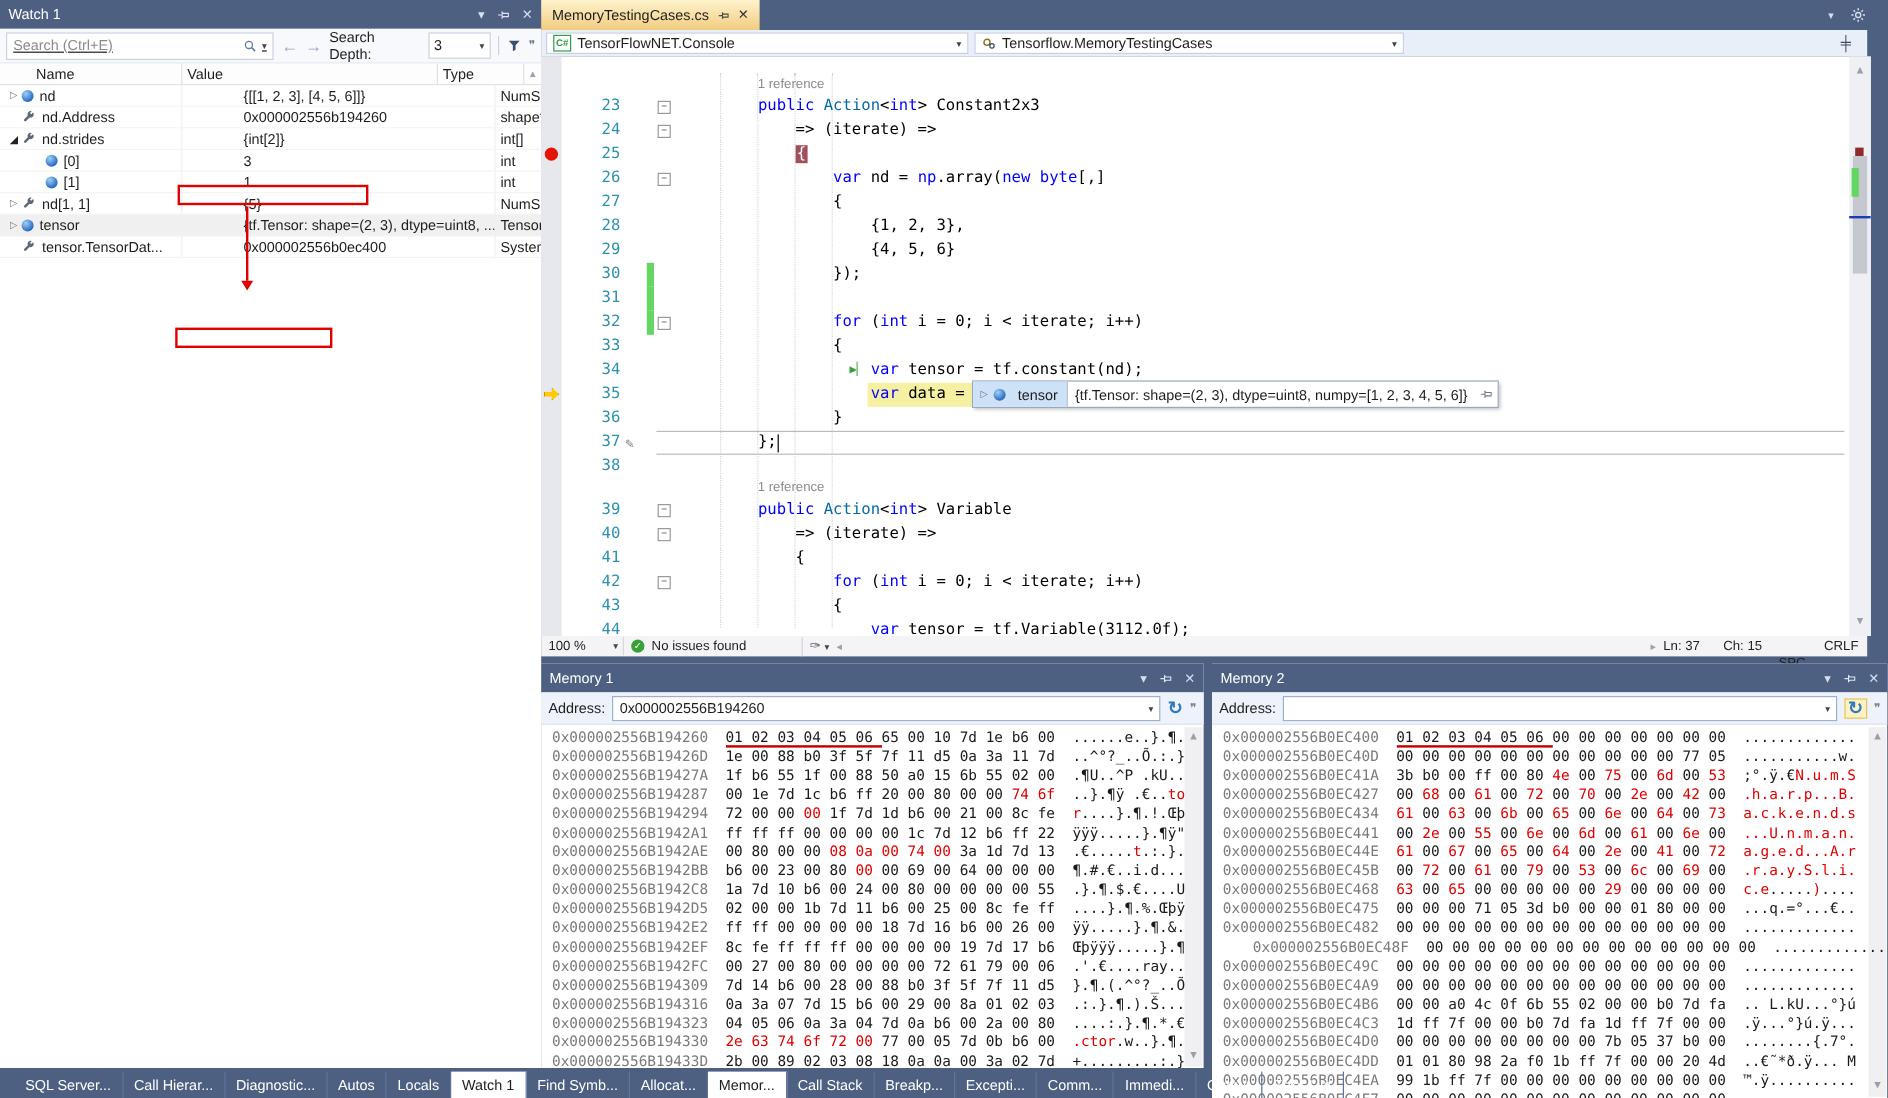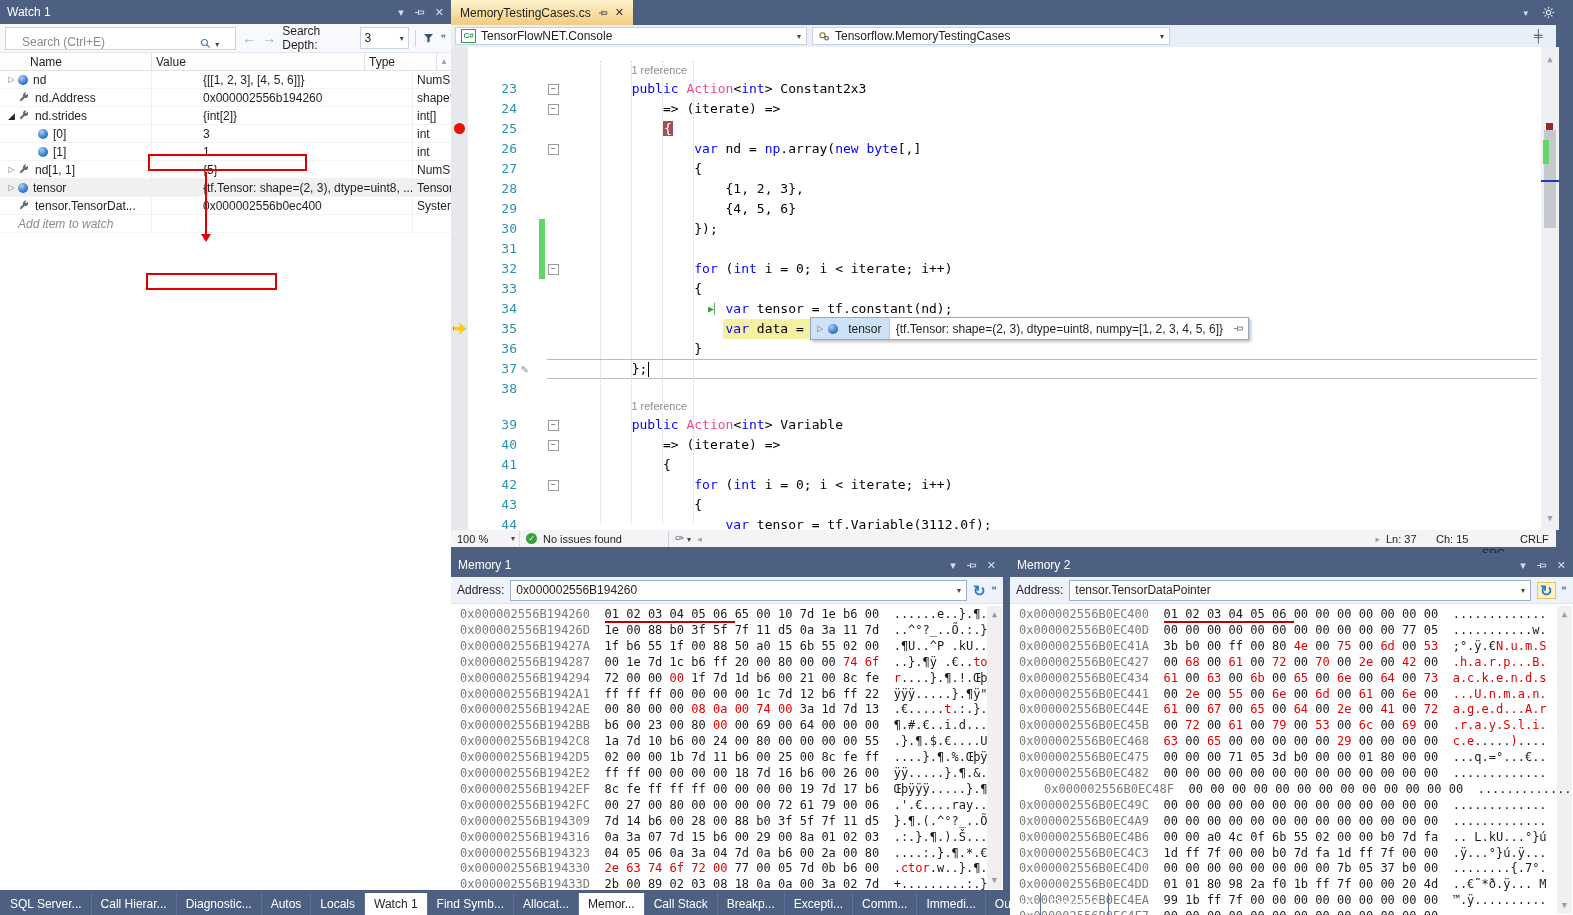--- a/index.html
+++ b/index.html
@@ -7,21 +7,21 @@
   svg{display:block;}
 
   
   .ptitle{height:24px;background:#4d6082;color:#fff;display:flex;align-items:center;padding:0 7px;font-size:12px;}
   .ptitle .sp{flex:1;}
   .ticon{color:#d7def0;margin-left:10px;font-size:11px;cursor:default;}
 
   
   #watch{position:absolute;left:0;top:0;width:451px;height:890px;background:#fff;display:flex;flex-direction:column;}
   .wtoolbar{height:28px;background:#f7f9fd;border-bottom:1px solid #e3e7f0;display:flex;align-items:center;padding:0 5px;gap:6px;}
-  .searchbox{width:212px;height:21px;border:1px solid #c9d2e3;background:#fff;display:flex;align-items:flex-end;padding:0 16px;gap:4px;}
+  .searchbox{width:212px;height:21px;border:1px solid #c9d2e3;background:#fff;display:flex;align-items:center;padding:0 5px;gap:4px;text-decoration:underline;}
   .searchbox .ph{flex:1;color:#8b8b8b;}
   .navarrow{color:#96a5c5;font-size:14px;}
   .depthbox{width:42px;height:20px;border:1px solid #c9d2e3;background:#fff;display:flex;align-items:center;padding:0 4px;justify-content:space-between;}
   .vsep{width:1px;height:16px;background:#ccd3e2;}
   .whdr{display:flex;height:17px;background:#fdfdfe;border-bottom:1px solid #e3e3e3;color:#1e1e1e;}
   .whdr > div{border-right:1px solid #e0e0e0;display:flex;align-items:center;}
   .hn{width:152px;padding-left:30px;box-sizing:border-box;}
   .hv{width:213px;padding-left:4px;box-sizing:border-box;}
   .ht{width:72px;padding-left:4px;box-sizing:border-box;}
   .hs{flex:1;justify-content:center;color:#9aa0ab;font-size:8px;border-right:none!important;}
@@ -51,21 +51,21 @@
   .dd{color:#444;font-size:8px;margin-left:auto;}
   .csicon{width:13px;height:12px;border:1px solid #2e9e42;color:#2e9e42;font-size:8px;line-height:12px;text-align:center;font-weight:bold;flex:none;}
   .code{position:relative;top:0;width:1108px;height:483px;background:#fff;overflow:hidden;font:13px/20px "DejaVu Sans Mono",monospace;}
   .bpmargin{position:absolute;left:0;top:0;width:17px;height:483px;background:#e7e8ed;}
   .ln{position:absolute;left:20px;width:46px;text-align:right;color:#2b91af;}
   .chg{position:absolute;left:88px;width:6px;background:#63d663;}
   .fold{position:absolute;left:97px;width:9px;height:9px;border:1px solid #9a9a9a;background:#fff;color:#555;font:8px/8px "DejaVu Sans Mono",monospace;text-align:center;}
   .guide{position:absolute;top:14px;height:462px;border-left:1px dotted #d4d4d4;}
   .crow{position:absolute;left:118px;white-space:pre;}
   .clens{position:absolute;color:#8c8c8c;font:11px/15px "Liberation Sans",sans-serif;}
-  .k{color:#0000ff;} .t{color:#ec4899;} .p{color:#000;}
+  .k{color:#0000ff;} .t{color:#0369a1;} .p{color:#000;}
   .bpbrace{background:#a0505a;color:#fff;padding:0 1px;}
   .hlbar{position:absolute;background:#f6f0a3;height:20px;}
   .bpdot{position:absolute;left:3px;width:11px;height:11px;border-radius:50%;background:#e51400;}
   .yarrow{position:absolute;left:2px;width:13px;height:11px;background:#ffcc00;clip-path:polygon(0 33%,52% 33%,52% 0,100% 50%,52% 100%,52% 67%,0 67%);box-shadow:inset 0 0 0 1px #b98e00;}
   .runto{position:absolute;color:#36a036;font-size:10px;}
   .pencil{position:absolute;color:#7a7f8a;font-size:12px;}
   .caret{position:absolute;width:1px;height:15px;background:#000;}
   .curline{position:absolute;left:96px;width:990px;height:20px;border-top:1px solid #bcbcbc;border-bottom:1px solid #bcbcbc;box-sizing:border-box;}
   .datatip{position:absolute;height:21px;background:#fff;border:1px solid #99a6c4;box-shadow:2px 2px 3px rgba(0,0,0,.25);display:flex;align-items:center;font:12px "Liberation Sans",sans-serif;}
   .dtleft{height:100%;background:#cde1f7;display:flex;align-items:center;gap:5px;padding:0 6px;width:168px;box-sizing:border-box;border-right:1px solid #b9c6dd;}
@@ -88,21 +88,21 @@
   .refresh{color:#2f7ac5;font-size:15px;font-weight:bold;line-height:15px;}
   .refresh.hot{background:#fdf2c0;border:1px solid #e5c365;padding:0 2px;}
   .membody{position:relative;flex:1;overflow:hidden;font:12px/15px "DejaVu Sans Mono",monospace;}
   .mrow{position:absolute;left:9px;white-space:pre;color:#1a1a1a;}
   .ma{color:#7a7a7a;}
   .rb{color:#e00000;}
   .ul6{border-bottom:2px solid #c00000;}
   .mscroll{position:absolute;right:1px;top:2px;width:15px;background:#f0f0f3;}
 
   
-  #btabs{position:absolute;left:0;top:890px;width:1008px;height:25px;background:#4d6082;display:flex;align-items:flex-end;padding-left:1px;box-sizing:border-box;}
+  #btabs{position:absolute;left:0;top:890px;width:1008px;height:25px;background:#4d6082;display:flex;align-items:flex-end;padding-left:12px;box-sizing:border-box;}
   .btab{height:22px;display:flex;align-items:center;padding:0 9px;color:#fff;font-size:12px;border-right:1px solid #5f719c;white-space:nowrap;}
   .btab.sel{background:#fff;color:#1e1e1e;}
 </style>
 </head>
 <body>
 
 <div class="screen">
 
   <div id="watch">
     <div class="ptitle">
@@ -248,30 +248,20 @@
               <svg width="12" height="12" viewBox="0 0 16 16">
                 <path d="M13.5 4.5a3.5 3.5 0 0 1-4.6 3.3L5 11.7a1.4 1.4 0 1 1-2-2l3.9-3.9A3.5 3.5 0 0 1 11.3 1l-2 2 1.4 1.4 2-2c.5.6.8 1.3.8 2.1z" fill="#5f6a79"></path>
               </svg>
             </span>
             <span>tensor.TensorDat...</span>
           </div>
           <div class="cv">
             <span>0x000002556b0ec400</span>
           </div>
           <div class="ct">System.Int...</div>
-        </div>
-        <div class="w-row">
-          <div class="cn">
-            <span class="exp" style="margin-left: 5px;"></span>
-            <span class="additem">Add item to watch</span>
-          </div>
-          <div class="cv">
-            <span></span>
-          </div>
-          <div class="ct"></div>
         </div>
       </div>
     <div id="watch-ann">
       <div class="redbox" style="position:absolute;left:148px;top:154px;width:159px;height:17px;padding:0;"></div>
       <div class="redbox" style="position:absolute;left:146px;top:273px;width:131px;height:17px;padding:0;"></div>
       <div class="red-line" style="left:205px;top:172px;height:62px;"></div>
       <div class="red-head" style="left:201px;top:234px;"></div>
     </div>
   </div>
 
@@ -513,21 +503,20 @@
               <path d="M6 2h4v6l1.5 1.5h-7L6 8z"></path>
               <line x1="8" y1="9.5" x2="8" y2="14.5"></line>
             </g>
           </svg>
         </span>
       <span class="ticon">✕</span>
     </div>
     <div class="addrbar">
       <span>Address:</span>
       <div class="addrinput">
-        <span style="flex:1;">tensor.TensorDataPointer</span>
         <span class="dd">▾</span>
       </div>
       <span class="refresh hot">↻</span>
       <span style="color:#6e7890;font-size:10px;">❞</span>
     </div>
     <div class="membody" id="mem2-body">
       <div class="mscroll" style="height:308px;">
         <div class="sarrow" style="top:1px;width:15px;">▲</div>
         <div class="sarrow" style="bottom:1px;width:15px;">▼</div>
       </div>

